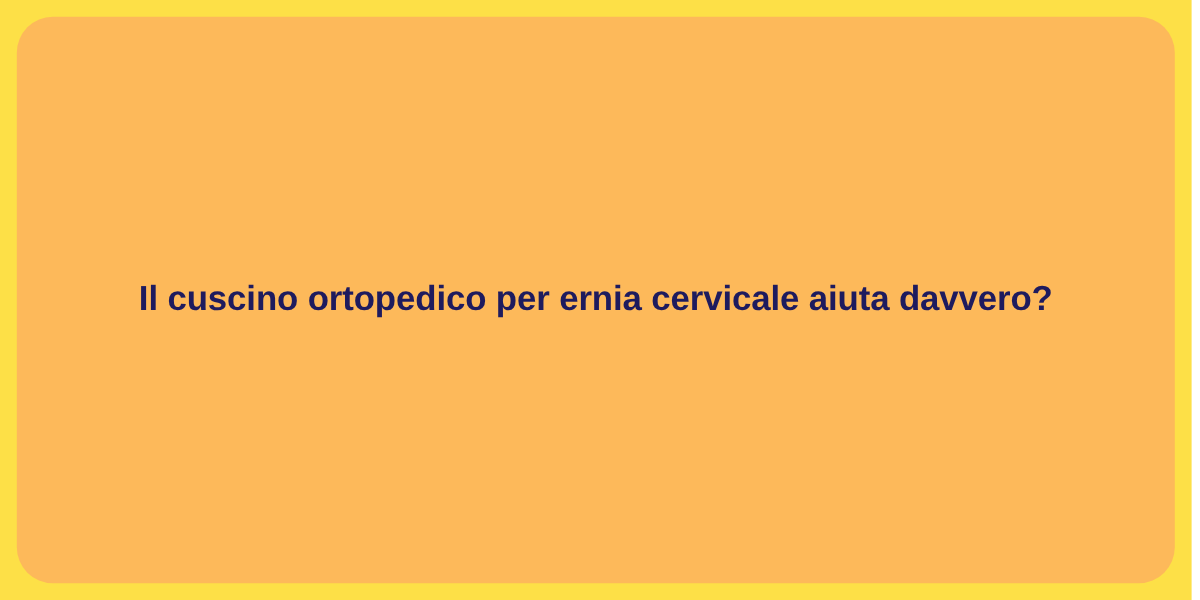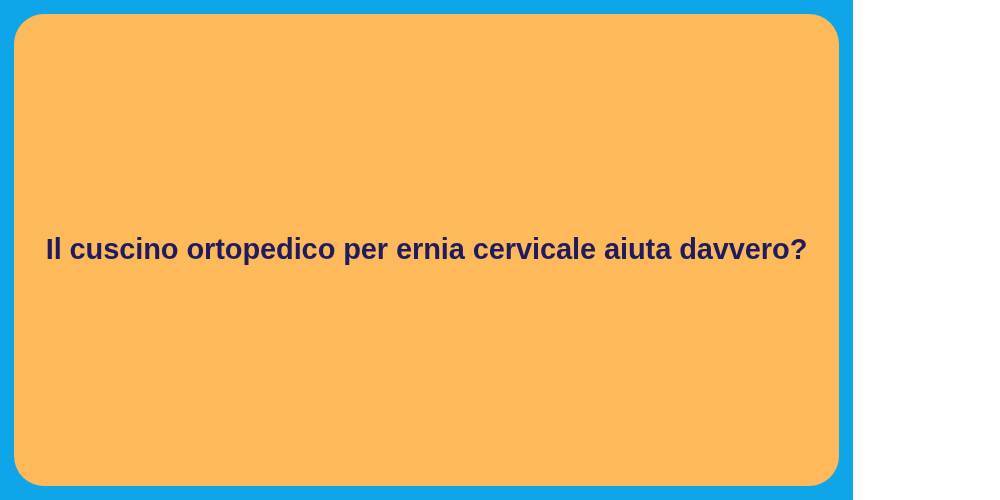--- a/index.html
+++ b/index.html
@@ -10,24 +10,24 @@
 
   body {
     width: 1000px;
     height: 500px;
     overflow: hidden;
     font-family: "Liberation Sans", sans-serif;
   }
 
   #frame {
     position: relative;
-    width: 853px;
+    width: 993px;
     height: 500px;
     box-sizing: border-box;
-    background: #0ea5e9;
+    background: #fde047;
     padding: 14px;
   }
 
   #card {
     position: relative;
     width: 100%;
     height: 100%;
     box-sizing: border-box;
     background: #fdb95a;
     border-radius: 30px;

